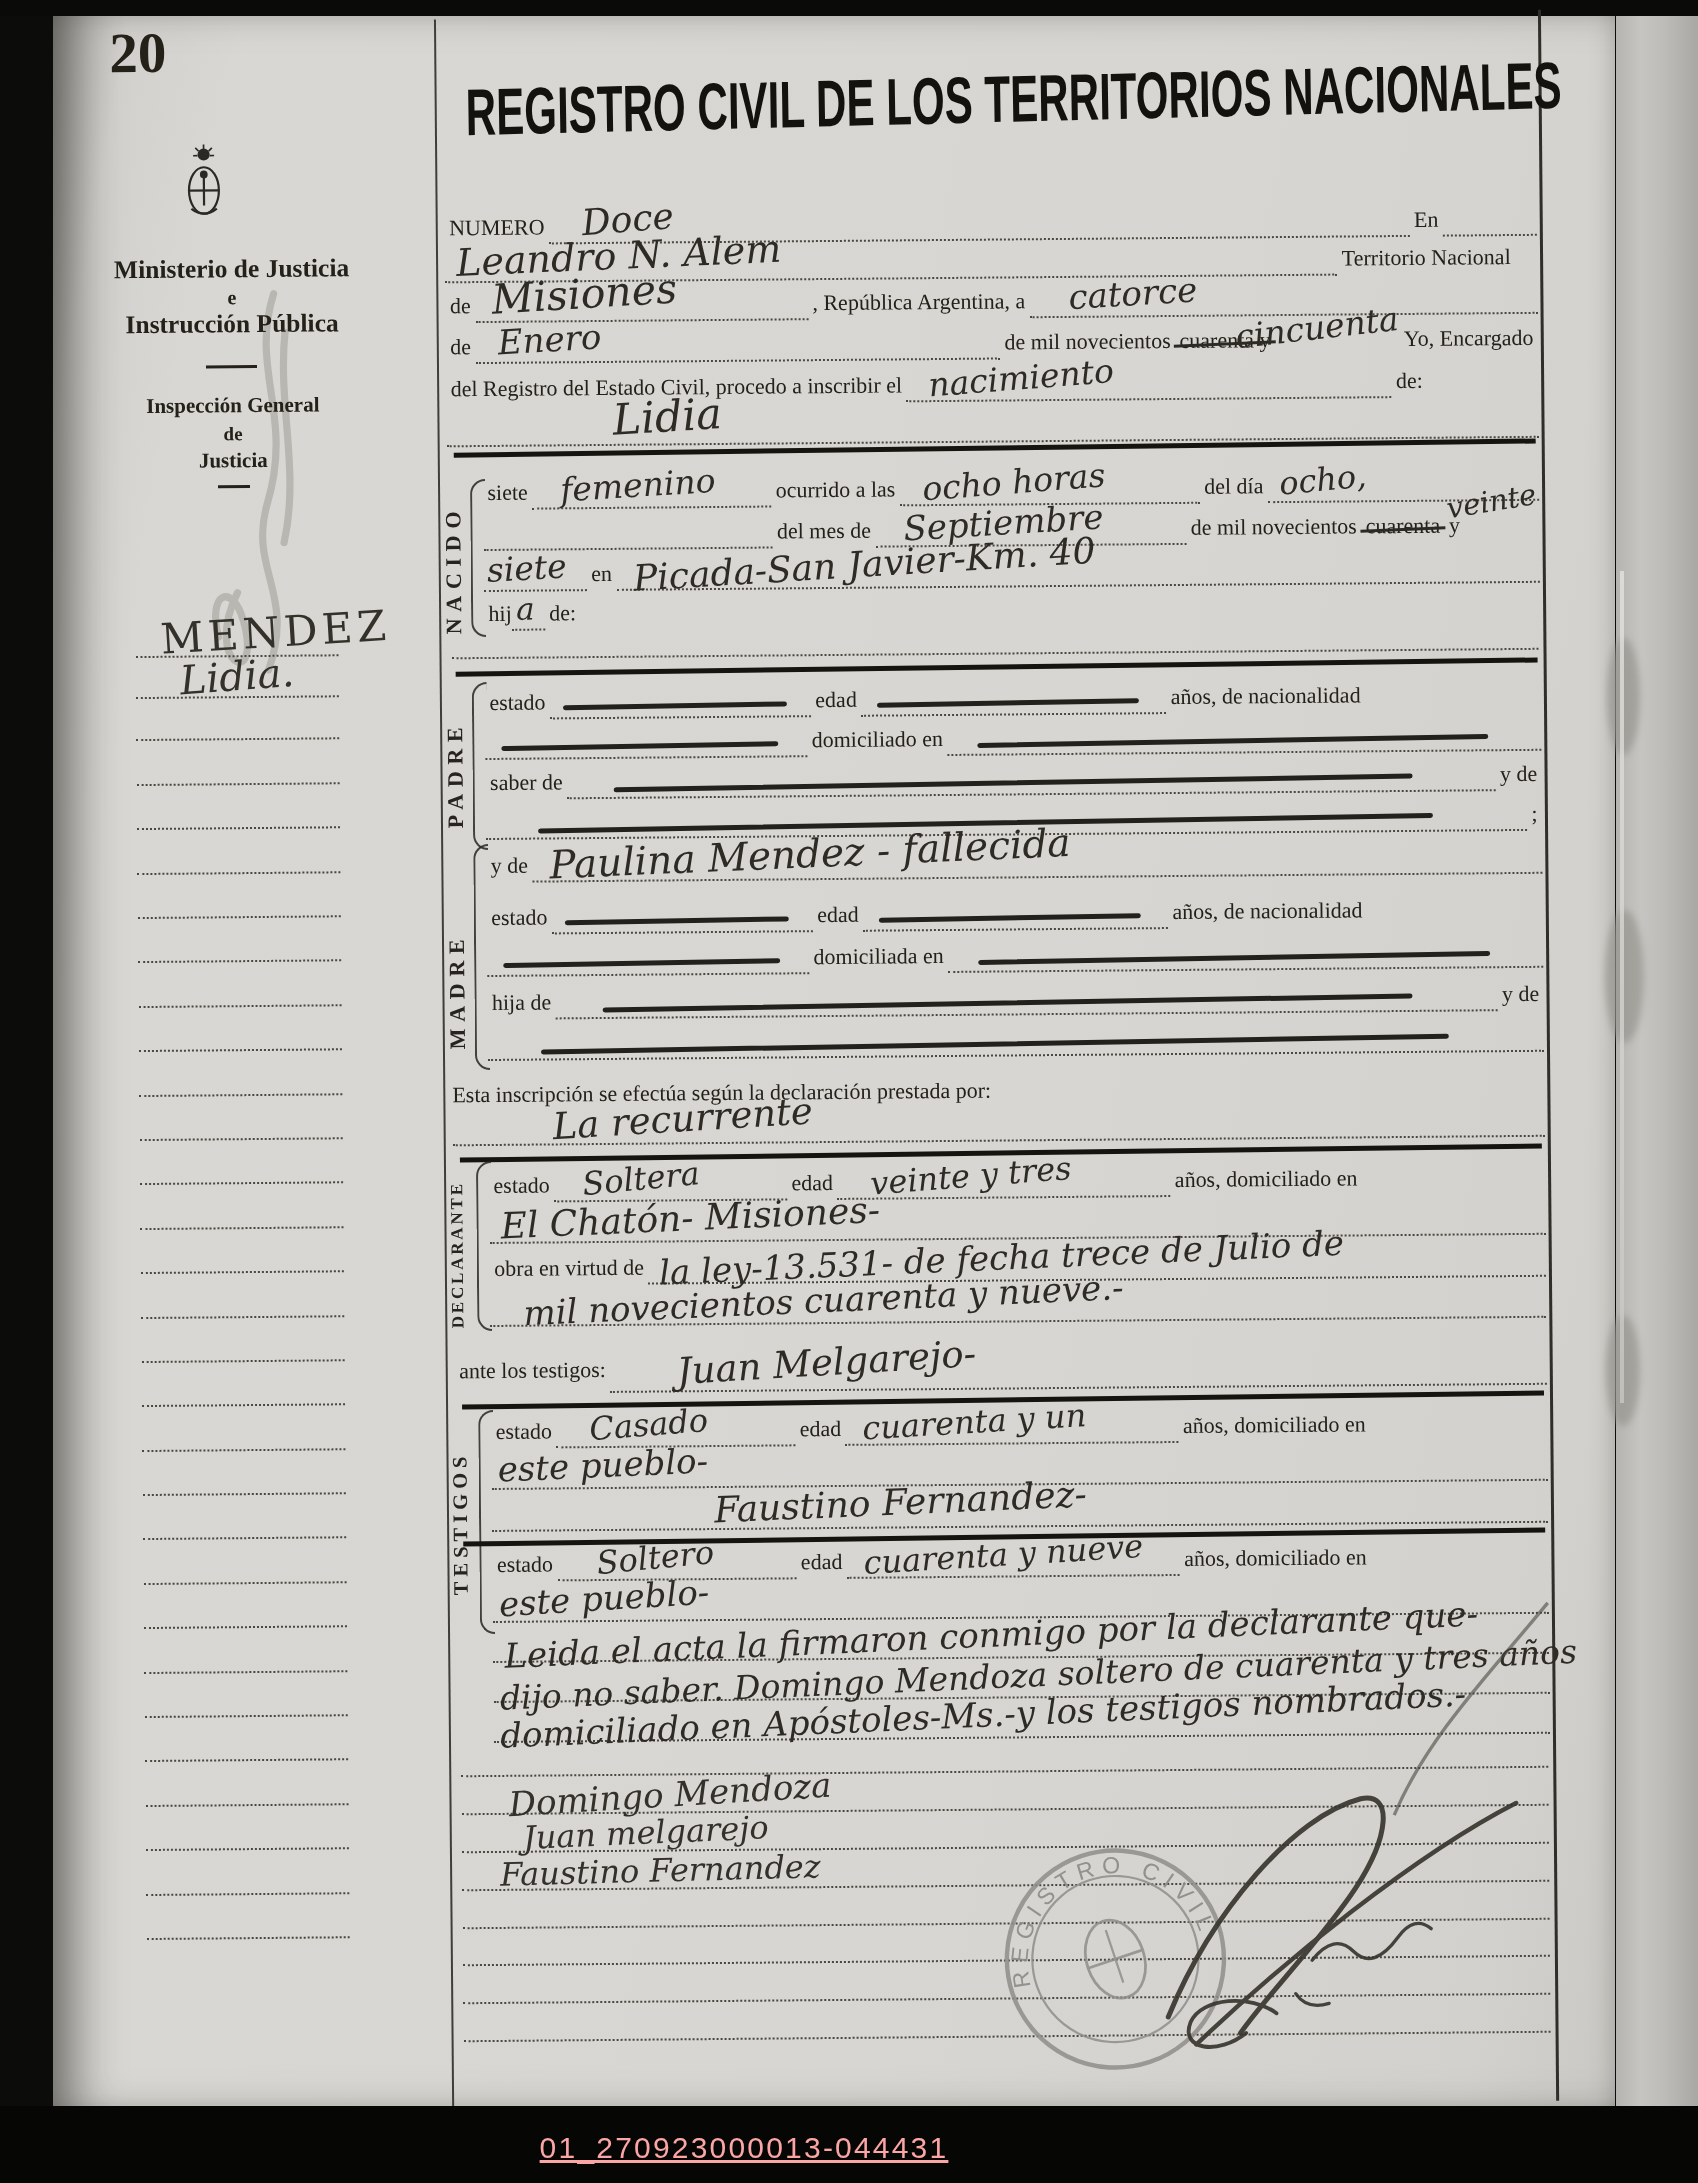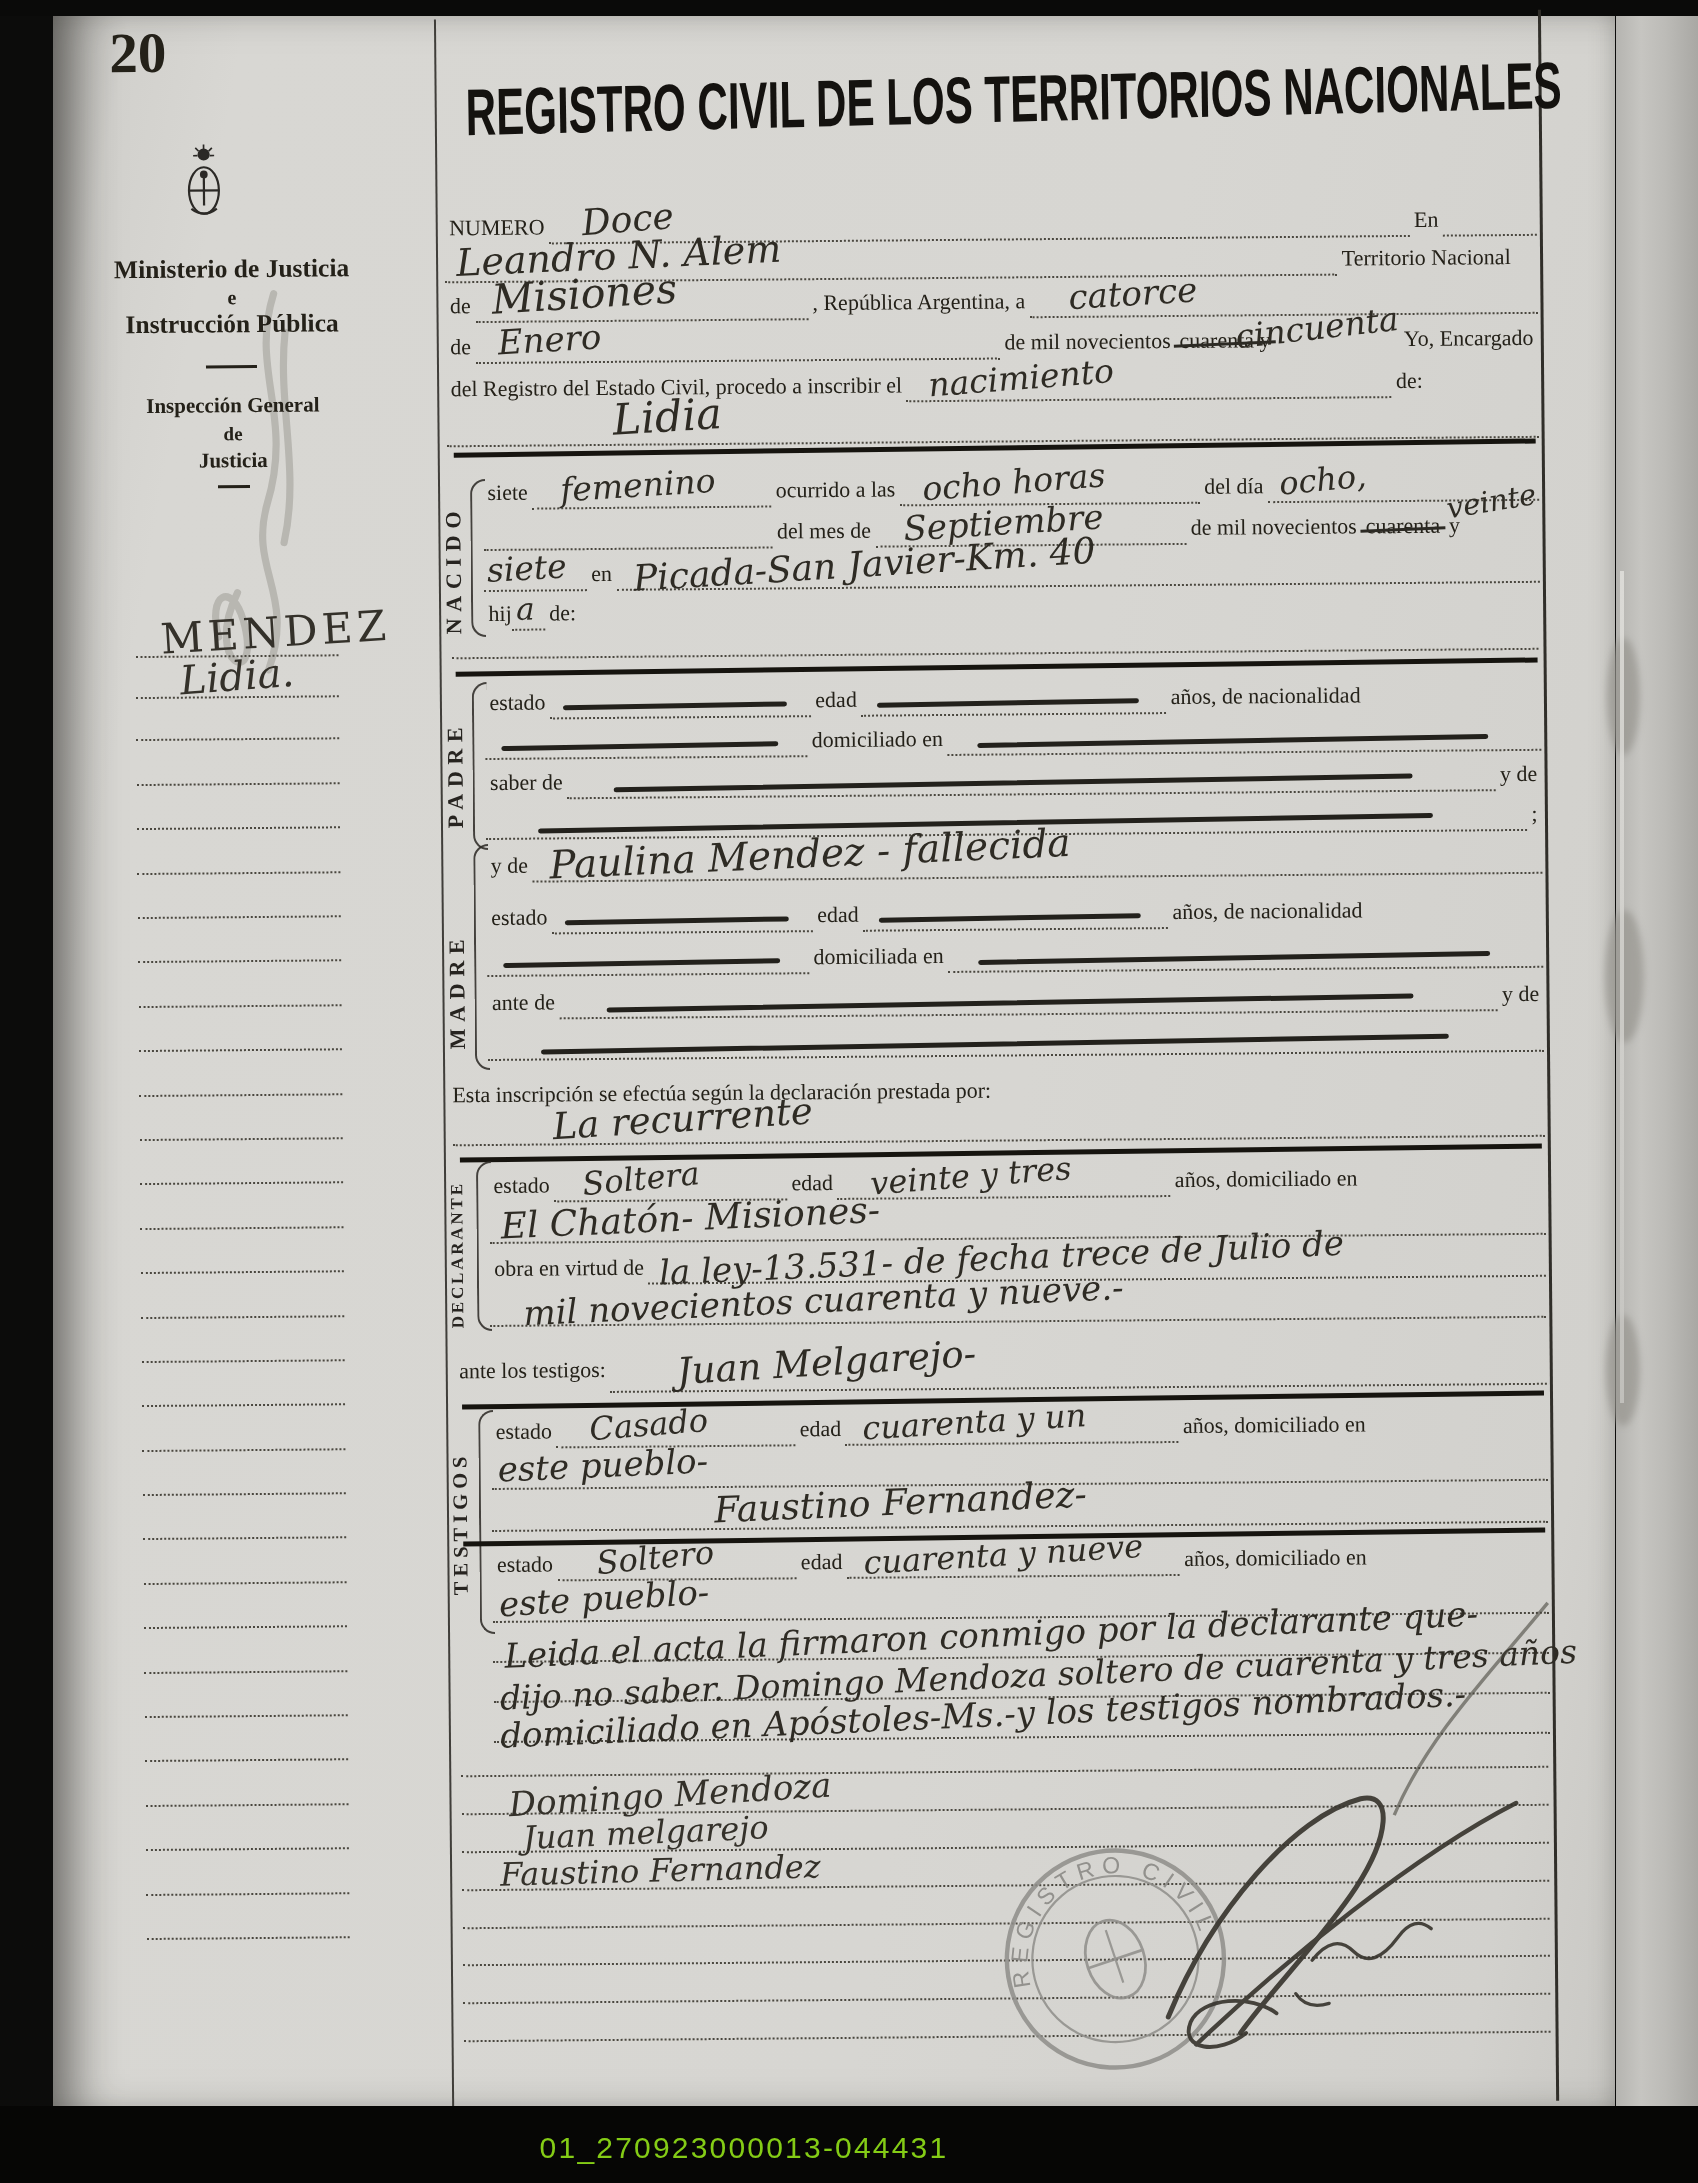--- a/index.html
+++ b/index.html
@@ -9,21 +9,21 @@
   .paper{position:absolute;left:53px;top:15.5px;width:1562px;height:2091px;
          background:linear-gradient(100deg,#b9b8b4 0%,#d2d1cd 4%,#d8d7d3 10%,#d7d6d2 60%,#d2d1cd 92%,#c9c8c4 100%);
          box-shadow:inset 39px 0 50px -22px rgba(22,20,16,.6), inset -14px 0 25px -14px rgba(70,68,62,.35);}
   .edge{position:absolute;left:1616px;top:15.5px;width:83px;height:2091px;
         background:linear-gradient(90deg,#b5b4b0,#c6c5c1 30%,#bcbbb7 60%,#a8a7a3);}
   .stitch{position:absolute;background:#97958f;border-radius:50%;filter:blur(3.9px);opacity:.7;}
   .thread{position:absolute;left:1620px;width:3.9px;background:repeating-linear-gradient(#d9d8d4 0 7.8px,#aoa 0);
           background:linear-gradient(#e4e3df,#c8c7c3);opacity:.8;}
   .bottombar{position:absolute;left:0;top:2106px;width:1699px;height:77px;background:#060605;}
   .footer-code{position:absolute;left:0;top:2131px;width:1488px;text-align:center;
-        font-family:"Liberation Sans",sans-serif;font-size:30px;color:#84cc16;letter-spacing:2.2px;}
+        font-family:"Liberation Sans",sans-serif;font-size:30px;color:#fca5a5;letter-spacing:2.2px;text-decoration:underline;}
   .tilt{position:absolute;left:0;top:0;width:1699px;height:2183px;
         transform:rotate(-0.5deg);transform-origin:832px 1054px;}
   .vrule{position:absolute;background:#302e29;}
   .title{position:absolute;font-family:"Liberation Sans",sans-serif;font-weight:700;color:#14120f;
          white-space:nowrap;transform-origin:left center;}
   .pl{font-family:"Liberation Serif",serif;font-size:22px;color:#242119;white-space:nowrap;padding:0 4.4px 4.4px 4.4px;}
   .plabs{position:absolute;font-family:"Liberation Serif",serif;color:#242119;white-space:nowrap;}
   .row{position:absolute;display:flex;align-items:flex-end;}
   .fill{flex:1 1 auto;align-self:stretch;position:relative;border-bottom:2.8px dotted #4a473f;}
   .gap{flex:1 1 auto;}
@@ -304,21 +304,21 @@
     <div class="row" style="left:488px;top:935px;width:1056px;height:39px;">
       <span class="fill" style="flex:0 0 322px;">
           <span class="strike"></span>
         </span>
       <span class="pl">domiciliada en</span>
       <span class="fill">
           <span class="strike"></span>
         </span>
     </div>
     <div class="row" style="left:488px;top:978px;width:1056px;height:39px;">
-      <span class="pl">ante de</span>
+      <span class="pl">hija de</span>
       <span class="fill">
           <span class="strike"></span>
         </span>
       <span class="pl">y de</span>
     </div>
     <div class="row" style="left:488px;top:1019px;width:1056px;height:39px;">
       <span class="fill">
           <span class="strike"></span>
         </span>
     </div>

